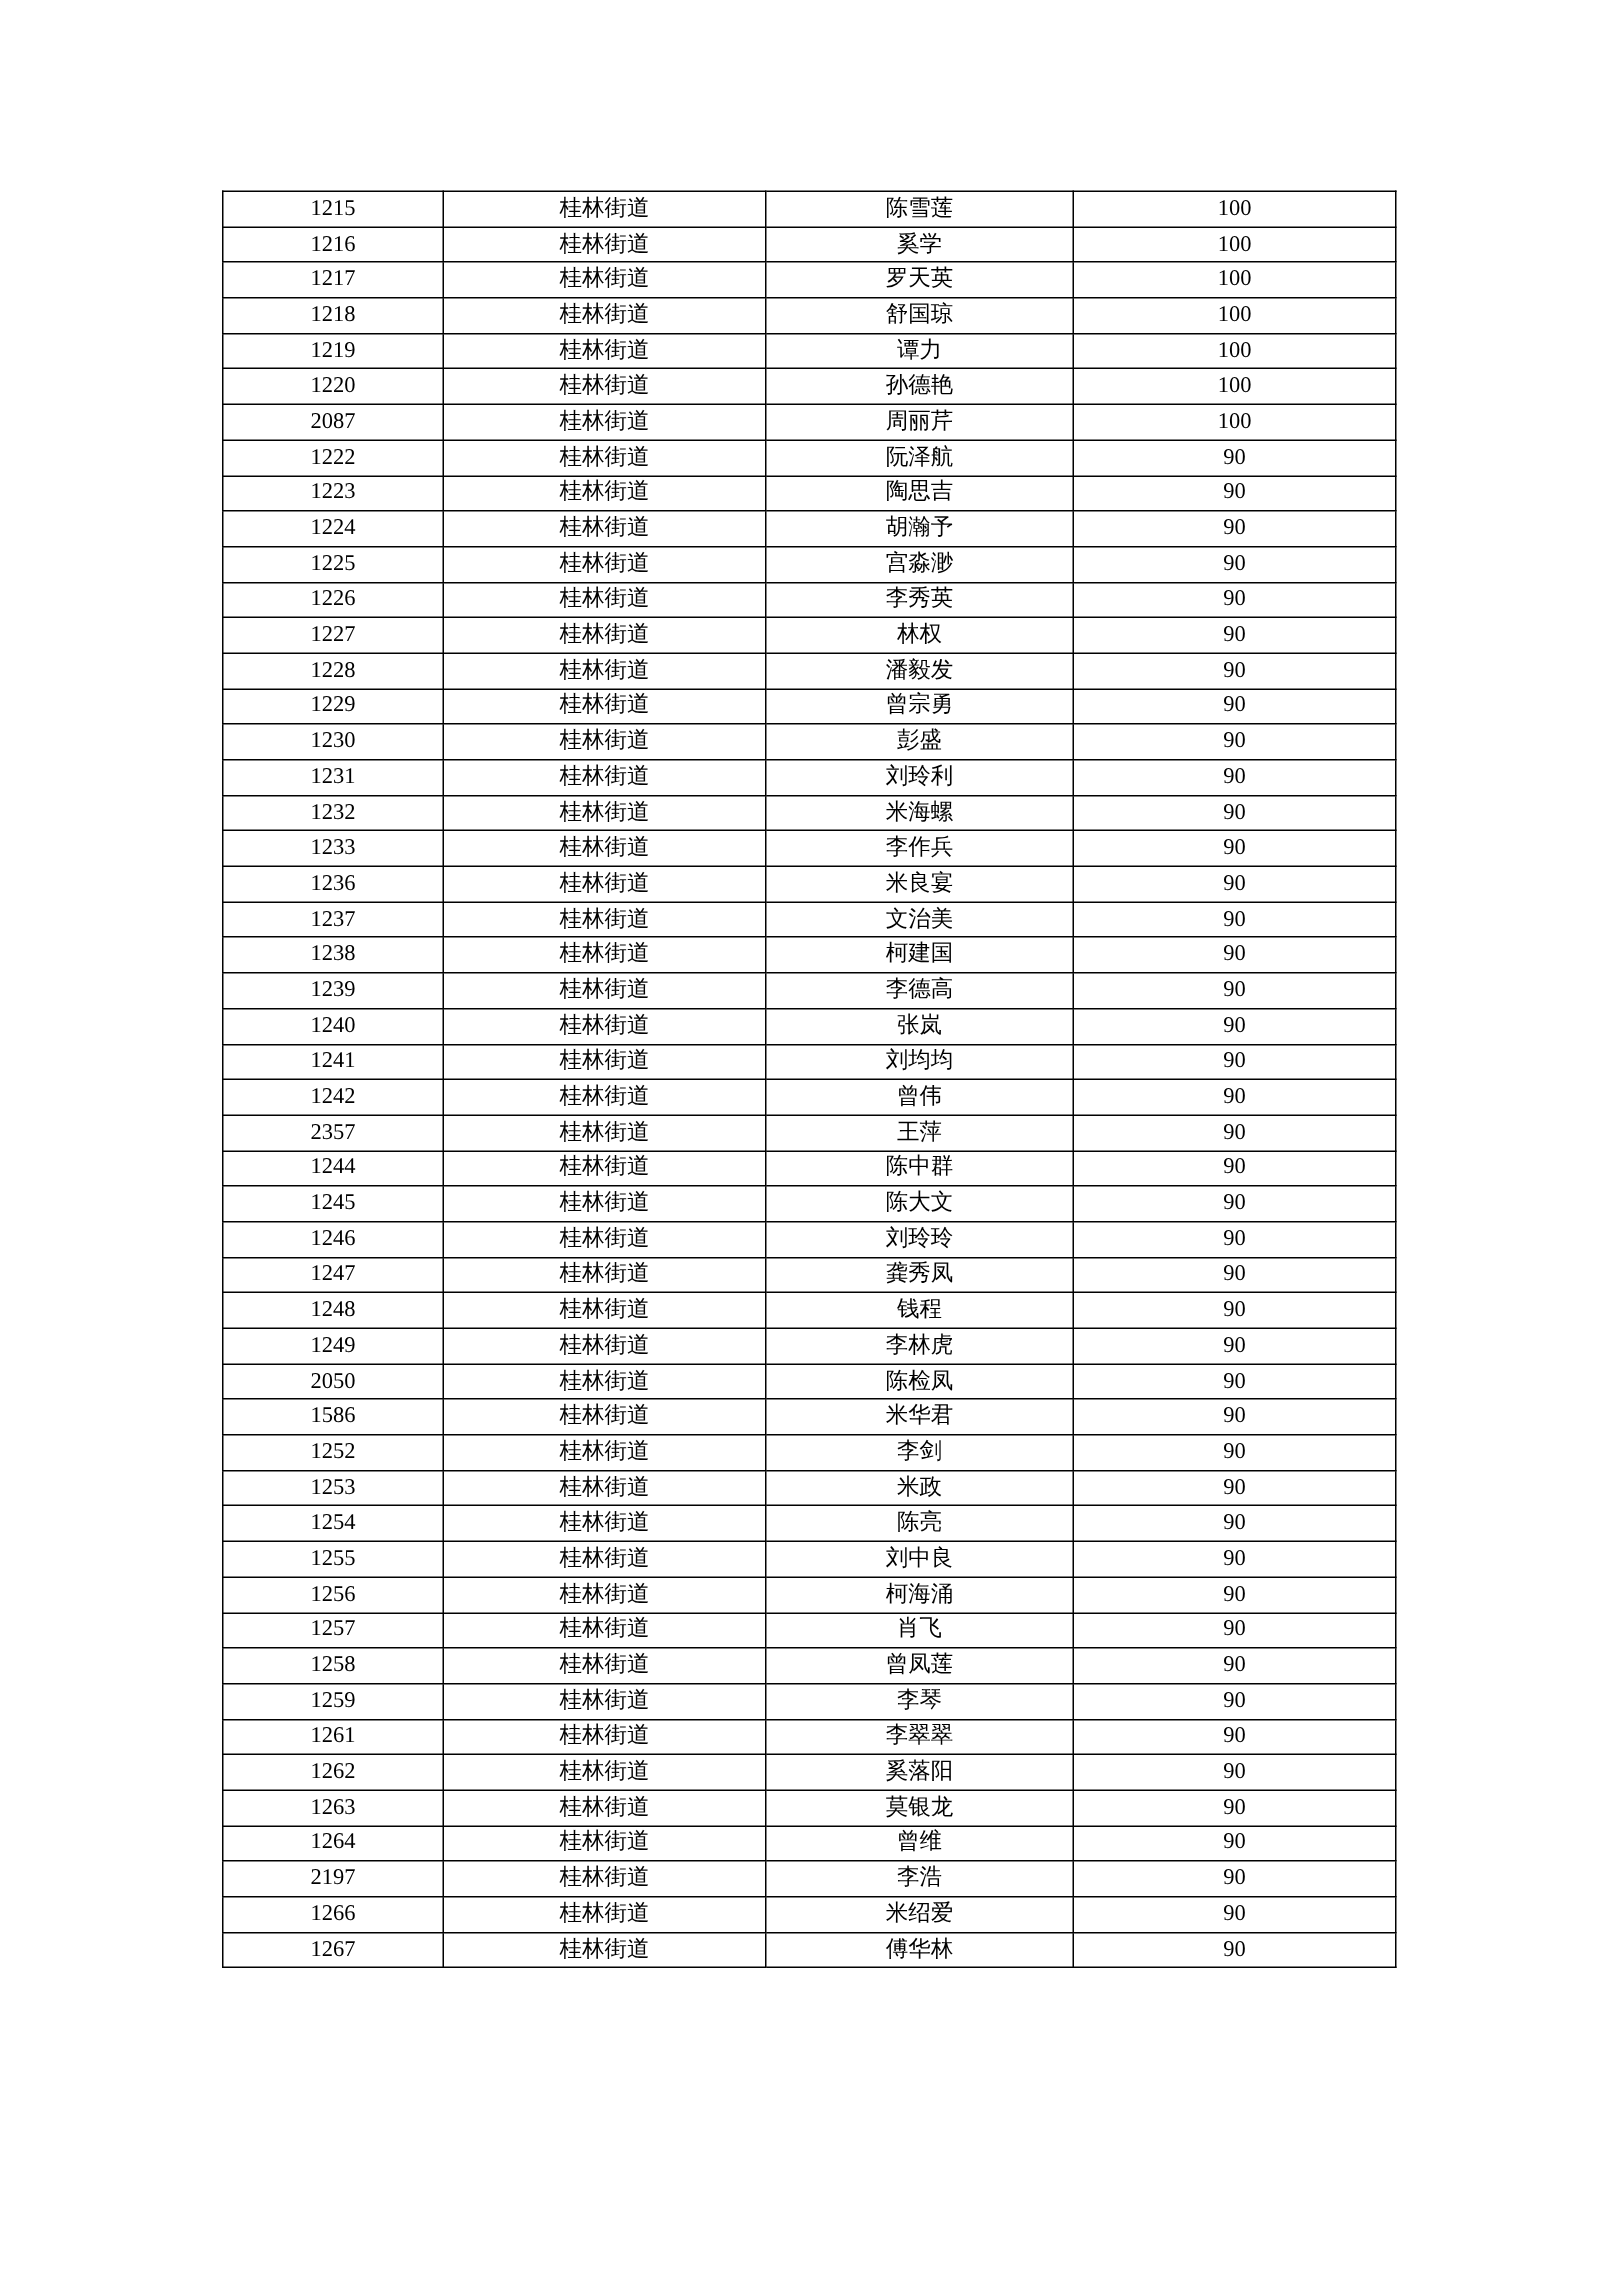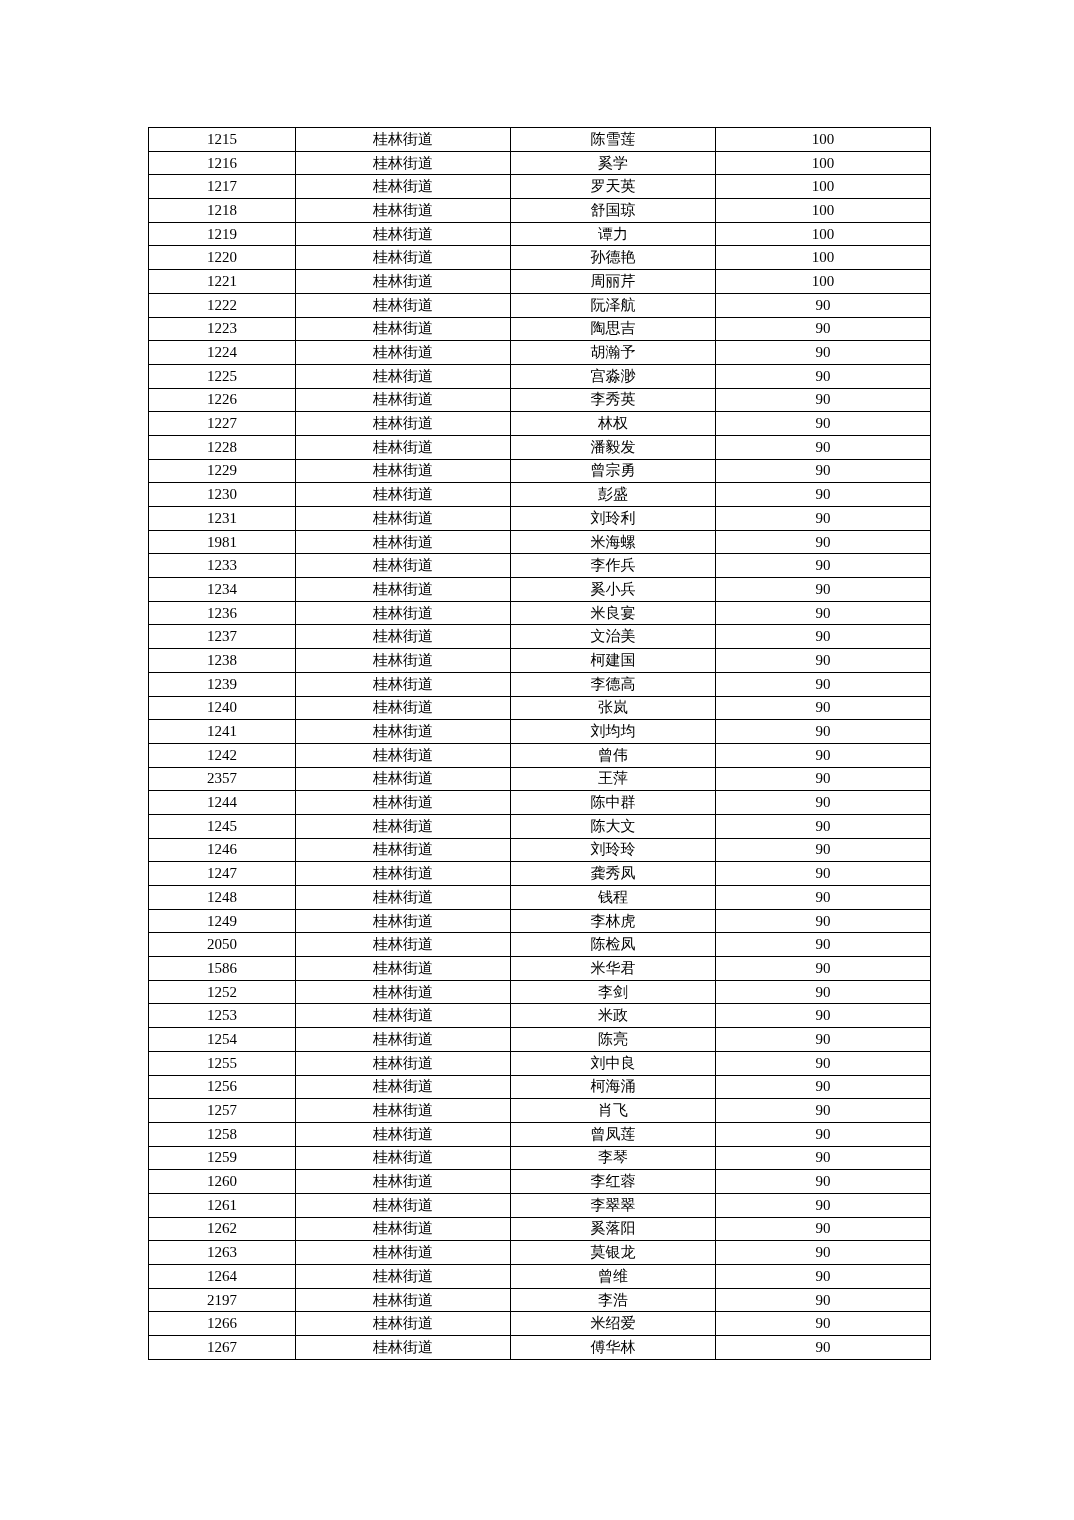--- a/index.html
+++ b/index.html
@@ -87,21 +87,21 @@
           <td>谭力</td>
           <td>100</td>
         </tr>
         <tr>
           <td>1220</td>
           <td>桂林街道</td>
           <td>孙德艳</td>
           <td>100</td>
         </tr>
         <tr>
-          <td>1221</td>
+          <td>2087</td>
           <td>桂林街道</td>
           <td>周丽芹</td>
           <td>100</td>
         </tr>
         <tr>
           <td>1222</td>
           <td>桂林街道</td>
           <td>阮泽航</td>
           <td>90</td>
         </tr>
@@ -153,38 +153,32 @@
           <td>彭盛</td>
           <td>90</td>
         </tr>
         <tr>
           <td>1231</td>
           <td>桂林街道</td>
           <td>刘玲利</td>
           <td>90</td>
         </tr>
         <tr>
-          <td>1981</td>
+          <td>1232</td>
           <td>桂林街道</td>
           <td>米海螺</td>
           <td>90</td>
         </tr>
         <tr>
           <td>1233</td>
           <td>桂林街道</td>
           <td>李作兵</td>
           <td>90</td>
         </tr>
         <tr>
-          <td>1234</td>
-          <td>桂林街道</td>
-          <td>奚小兵</td>
-          <td>90</td>
-        </tr>
-        <tr>
           <td>1236</td>
           <td>桂林街道</td>
           <td>米良宴</td>
           <td>90</td>
         </tr>
         <tr>
           <td>1237</td>
           <td>桂林街道</td>
           <td>文治美</td>
           <td>90</td>
@@ -312,26 +306,20 @@
         <tr>
           <td>1258</td>
           <td>桂林街道</td>
           <td>曾凤莲</td>
           <td>90</td>
         </tr>
         <tr>
           <td>1259</td>
           <td>桂林街道</td>
           <td>李琴</td>
-          <td>90</td>
-        </tr>
-        <tr>
-          <td>1260</td>
-          <td>桂林街道</td>
-          <td>李红蓉</td>
           <td>90</td>
         </tr>
         <tr>
           <td>1261</td>
           <td>桂林街道</td>
           <td>李翠翠</td>
           <td>90</td>
         </tr>
         <tr>
           <td>1262</td>

